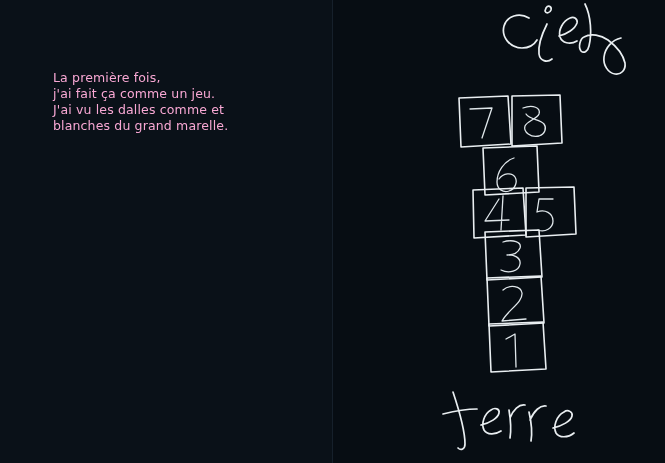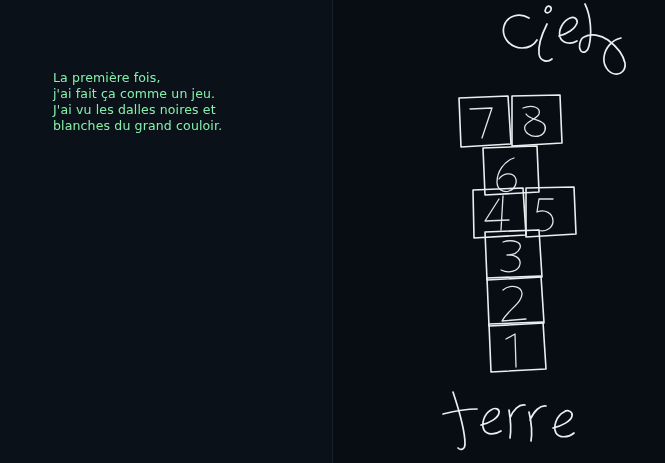--- a/index.html
+++ b/index.html
@@ -37,21 +37,21 @@
   #poem {
     position: absolute;
     left: 53px;
     top: 70px;
     width: 240px;
   }
   .stanza {
     margin: 0 0 26px 0;
   }
   .stanza .line {
-    color: #86efac;
+    color: #f9a8d4;
     font-size: 12.5px;
     line-height: 16.1px;
     letter-spacing: 0.15px;
     white-space: pre;
   }
   #drawing {
     position: absolute;
     left: 0;
     top: 0;
     width: 332px;
@@ -86,22 +86,22 @@
 <body>
 
 <div id="page">
 
   <div id="left-page">
     <div id="poem">
 
       <div class="stanza">
         <div class="line">La première fois,</div>
         <div class="line">j'ai fait ça comme un jeu.</div>
-        <div class="line">J'ai vu les dalles noires et</div>
-        <div class="line">blanches du grand couloir.</div>
+        <div class="line">J'ai vu les dalles comme et</div>
+        <div class="line">blanches du grand marelle.</div>
       </div>
 
 
     </div>
   </div>
 
   <div id="right-page">
     <div id="drawing">
       <svg width="332" height="463" viewBox="0 0 332 463" xmlns="http://www.w3.org/2000/svg">
 

